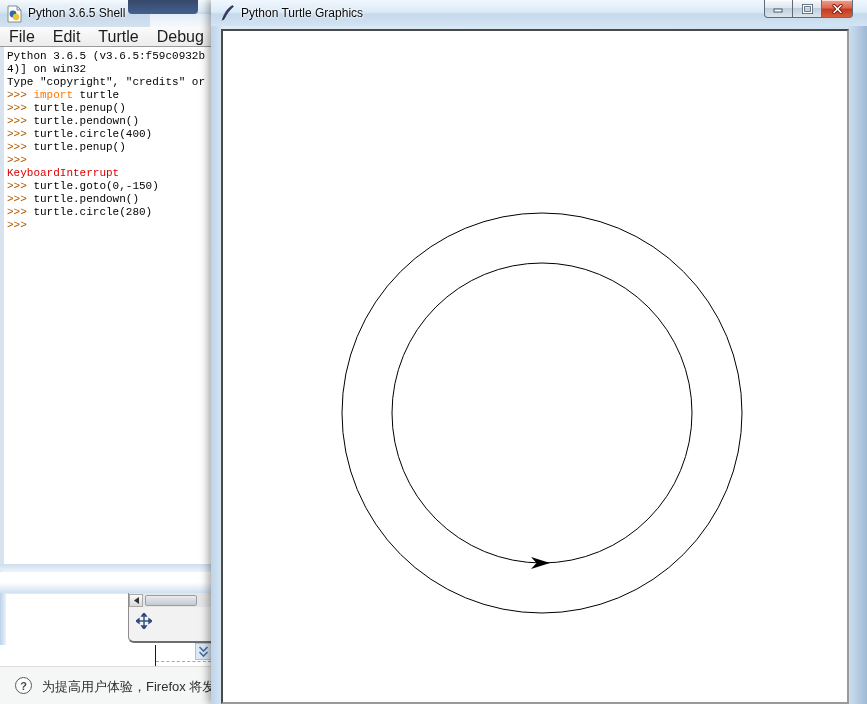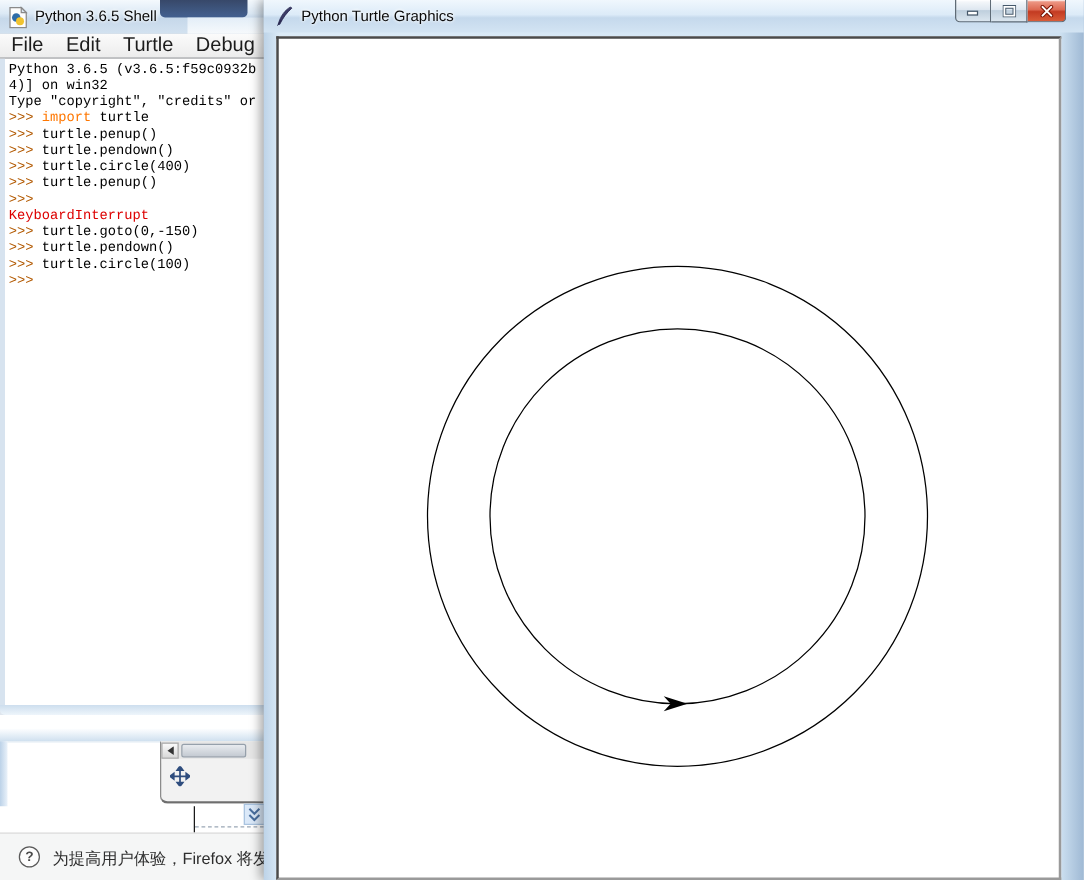--- a/index.html
+++ b/index.html
@@ -111,21 +111,21 @@
         <div class="console-line"><span class="seg-out">Type "copyright", "credits" or</span></div>
         <div class="console-line"><span class="seg-prompt">&gt;&gt;&gt; </span><span class="seg-kw">import</span><span class="seg-code"> turtle</span></div>
         <div class="console-line"><span class="seg-prompt">&gt;&gt;&gt; </span><span class="seg-code">turtle.penup()</span></div>
         <div class="console-line"><span class="seg-prompt">&gt;&gt;&gt; </span><span class="seg-code">turtle.pendown()</span></div>
         <div class="console-line"><span class="seg-prompt">&gt;&gt;&gt; </span><span class="seg-code">turtle.circle(400)</span></div>
         <div class="console-line"><span class="seg-prompt">&gt;&gt;&gt; </span><span class="seg-code">turtle.penup()</span></div>
         <div class="console-line"><span class="seg-prompt">&gt;&gt;&gt;</span></div>
         <div class="console-line"><span class="seg-err">KeyboardInterrupt</span></div>
         <div class="console-line"><span class="seg-prompt">&gt;&gt;&gt; </span><span class="seg-code">turtle.goto(0,-150)</span></div>
         <div class="console-line"><span class="seg-prompt">&gt;&gt;&gt; </span><span class="seg-code">turtle.pendown()</span></div>
-        <div class="console-line"><span class="seg-prompt">&gt;&gt;&gt; </span><span class="seg-code">turtle.circle(100)</span></div>
+        <div class="console-line"><span class="seg-prompt">&gt;&gt;&gt; </span><span class="seg-code">turtle.circle(280)</span></div>
         <div class="console-line"><span class="seg-prompt">&gt;&gt;&gt;</span></div>
       </div>
   </div>
   <div class="idle-bottom abs"></div>
 </div>
 
 <div id="bg-window" class="abs">
   <div class="bgw-glassband abs"></div>
   <div class="bgw-leftedge abs"></div>
 

